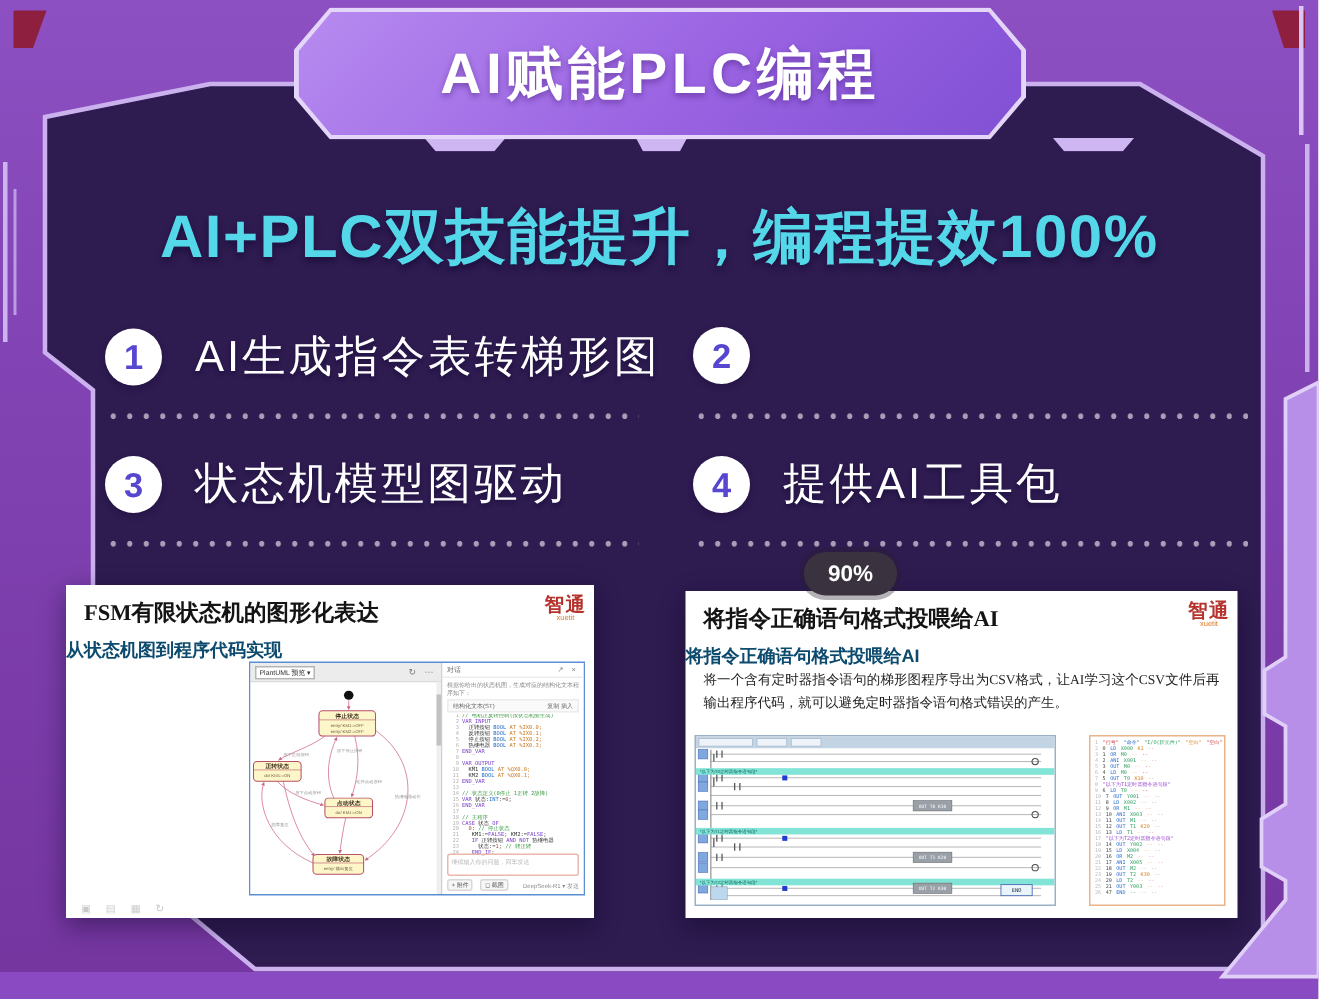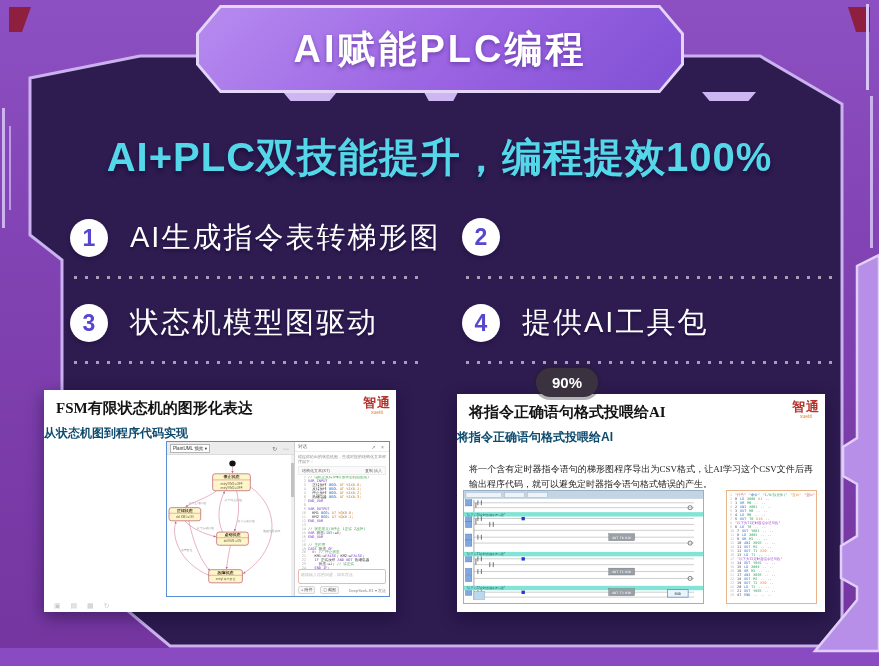--- a/index.html
+++ b/index.html
@@ -57,21 +57,21 @@
   .card-right{left:457px;top:394px;width:368px;height:218px;}
   .slide-title{font-family:"Liberation Serif",serif;font-weight:bold;color:#141414;
     font-size:15px;margin:9px 12px 0;}
   .slide-sub{font-family:Liberation Sans, sans-serif;font-weight:bold;color:#0c4a6e;
     font-size:12px;margin:7px 0 0;}
   .logo{position:absolute;right:5px;top:6px;text-align:center;line-height:1;}
   .logo-zh{font-family:"Liberation Serif",serif;font-weight:bold;color:#b5332c;font-size:13px;letter-spacing:1px;}
   .logo-en{color:#e08030;font-size:5px;margin-top:1px;}
   .para{font-family:"Liberation Serif",serif;color:#232323;text-align:justify;}
   .para-left{position:absolute;left:10px;top:95px;width:108px;font-size:9px;line-height:1.85;}
-  .para-right{margin:16px 12px 0;font-size:9px;line-height:1.7;}
+  .para-right{margin:0 12px 0;font-size:9px;line-height:1.7;}
 
   
   .workbench{position:absolute;left:122px;top:51px;right:6px;bottom:15px;
     border:1px solid #5a8fd6;display:flex;background:#fff;}
   .uml-pane{width:128px;border-right:1px solid #d0d0d0;display:flex;flex-direction:column;}
   .uml-toolbar{height:13px;background:#ececec;border-bottom:1px solid #dcdcdc;
     display:flex;align-items:center;justify-content:space-between;padding:0 3px;}
   .uml-select{border:1px solid #b5b5b5;background:#fff;font-size:4.6px;color:#333;
     padding:0 2px;line-height:8px;height:9px;}
   .uml-icons{font-size:6px;color:#777;letter-spacing:2px;}

